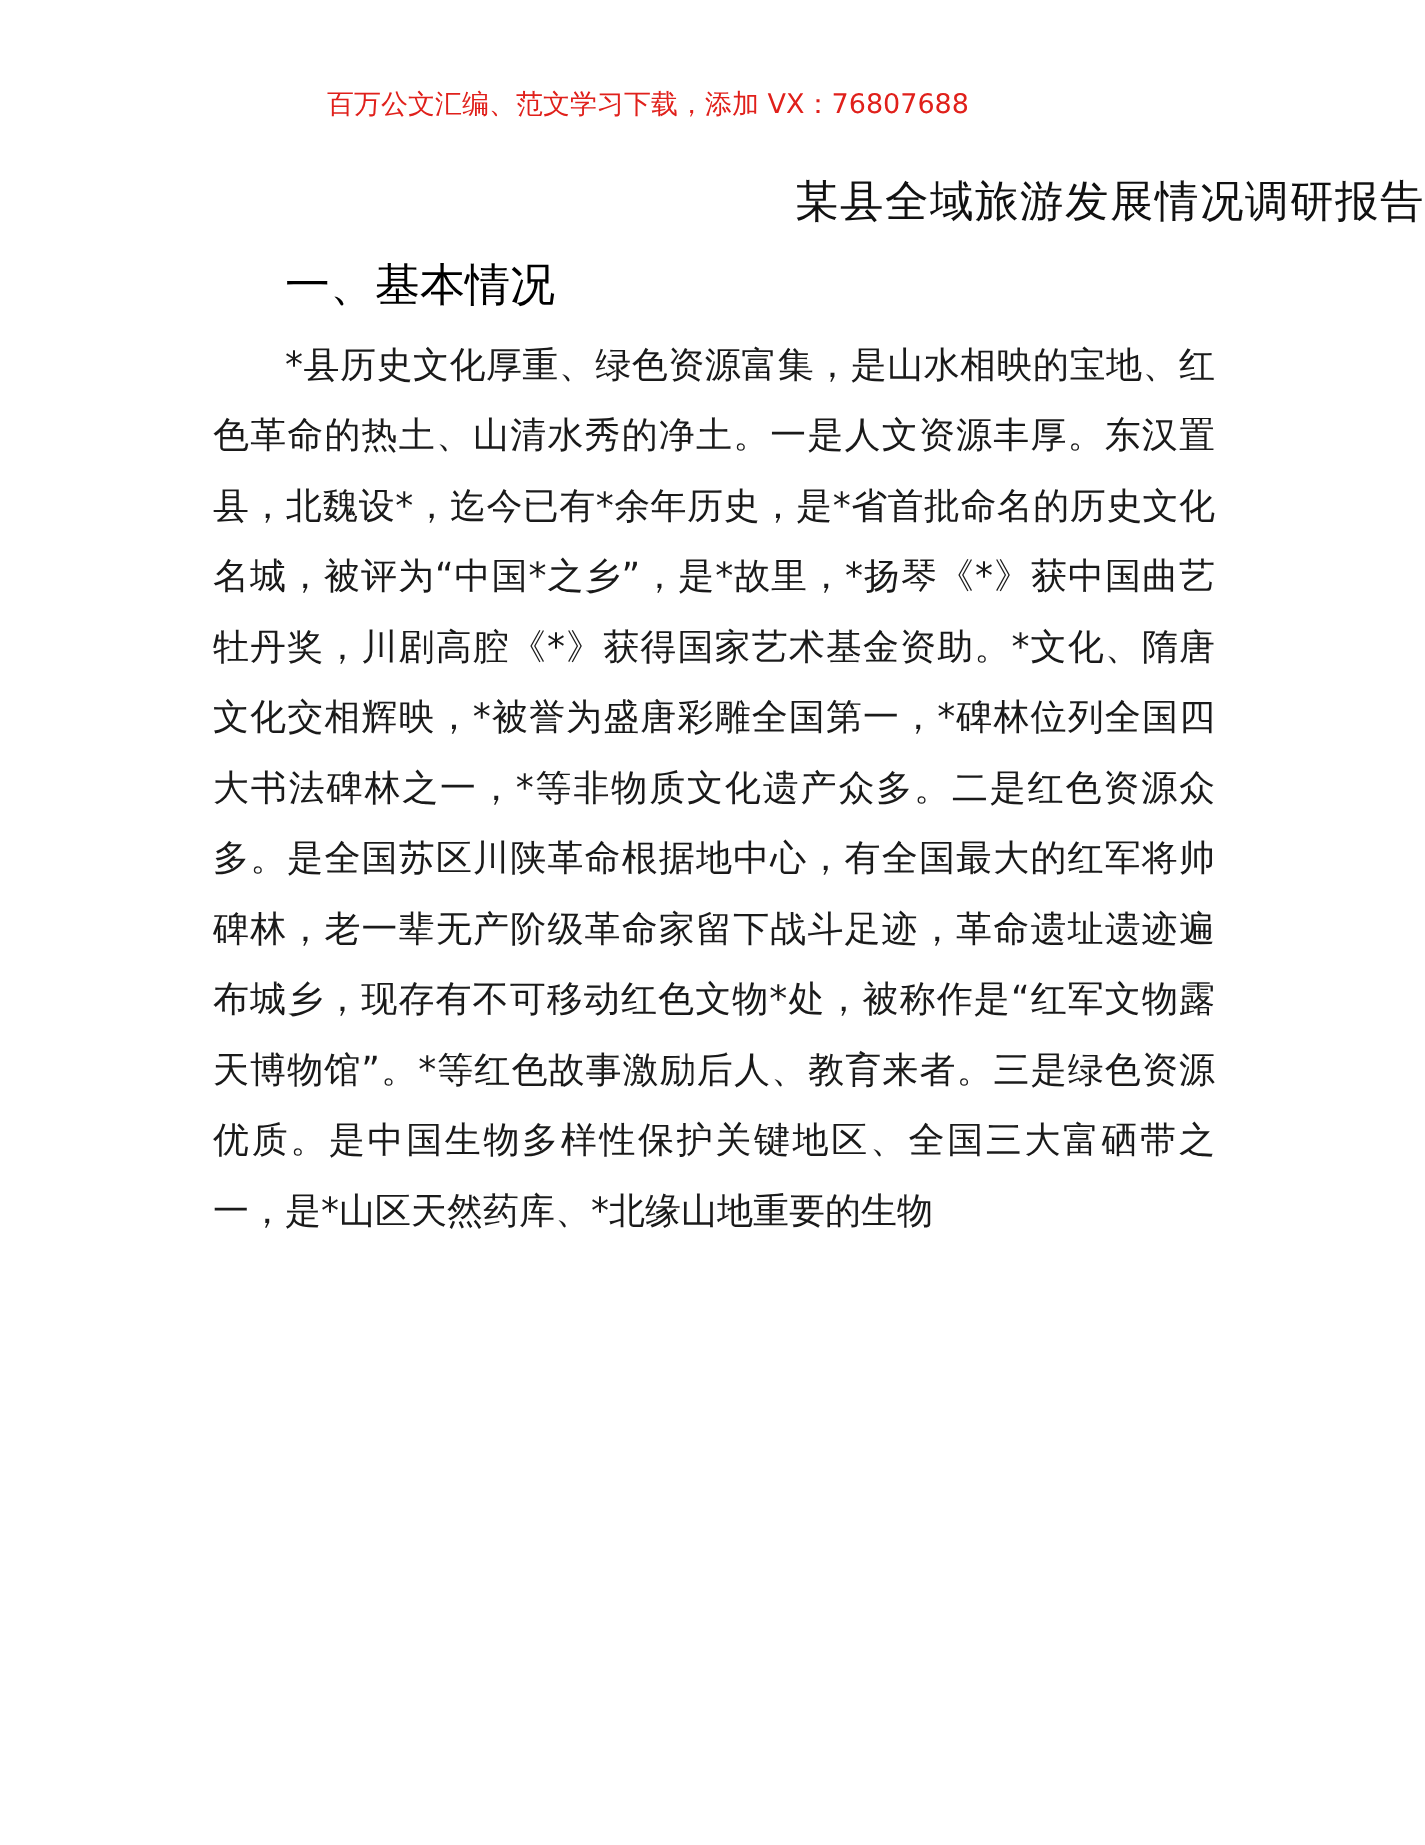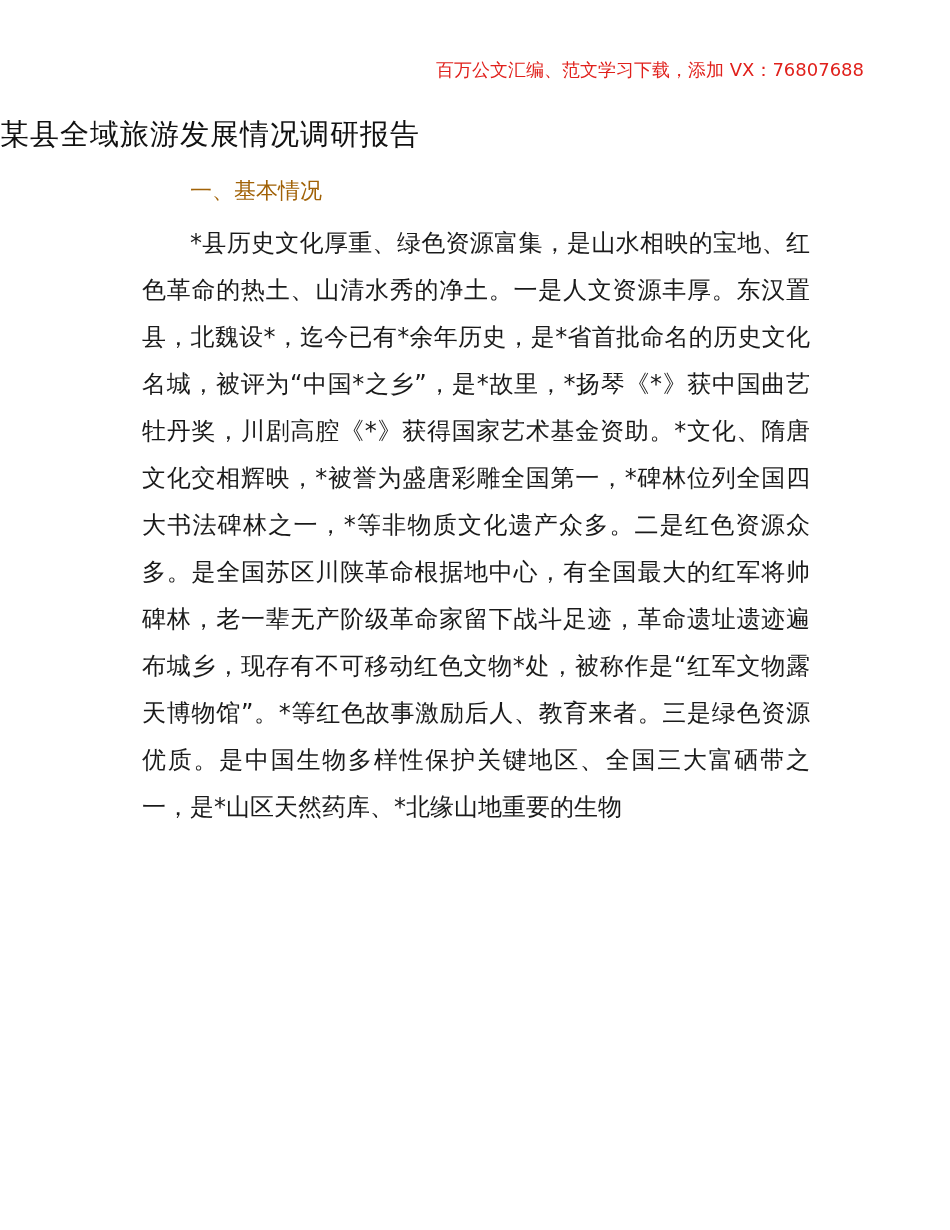--- a/index.html
+++ b/index.html
@@ -13,32 +13,32 @@
       position: relative;
       overflow: hidden;
       font-family: "DejaVu Sans", "Liberation Sans", sans-serif;
       color: #1a1a1a;
     }
     .header-banner {
       position: absolute;
       top: 56px;
       left: 0;
       width: 864px;
-      text-align: right;
+      text-align: center;
       font-size: 18px;
       line-height: 28px;
       color: #e0201b;
       letter-spacing: 0px;
     }
     .doc-title {
       position: absolute;
       top: 112px;
       left: 0;
       width: 950px;
-      text-align: left;
+      text-align: right;
       font-size: 29px;
       line-height: 44px;
       color: #111111;
       letter-spacing: 1px;
     }
     .doc-body {
       position: absolute;
       top: 164px;
       left: 142px;
       width: 668px;
@@ -46,24 +46,24 @@
     .para {
       margin: 0;
       font-size: 24px;
       line-height: 47px;
       text-align: justify;
       text-indent: 48px;
       color: #1a1a1a;
     }
     .heading {
       margin: 2px 0 4px 0;
-      font-size: 22px;
+      font-size: 30px;
       line-height: 50px;
       text-indent: 48px;
-      color: #a16207;
+      color: #000000;
     }
   </style>
 </head>
 <body>
 
 <div class="header-banner">百万公文汇编、范文学习下载，添加 VX：76807688</div>
 
 <div class="doc-title">某县全域旅游发展情况调研报告</div>
 
 <div class="doc-body">

